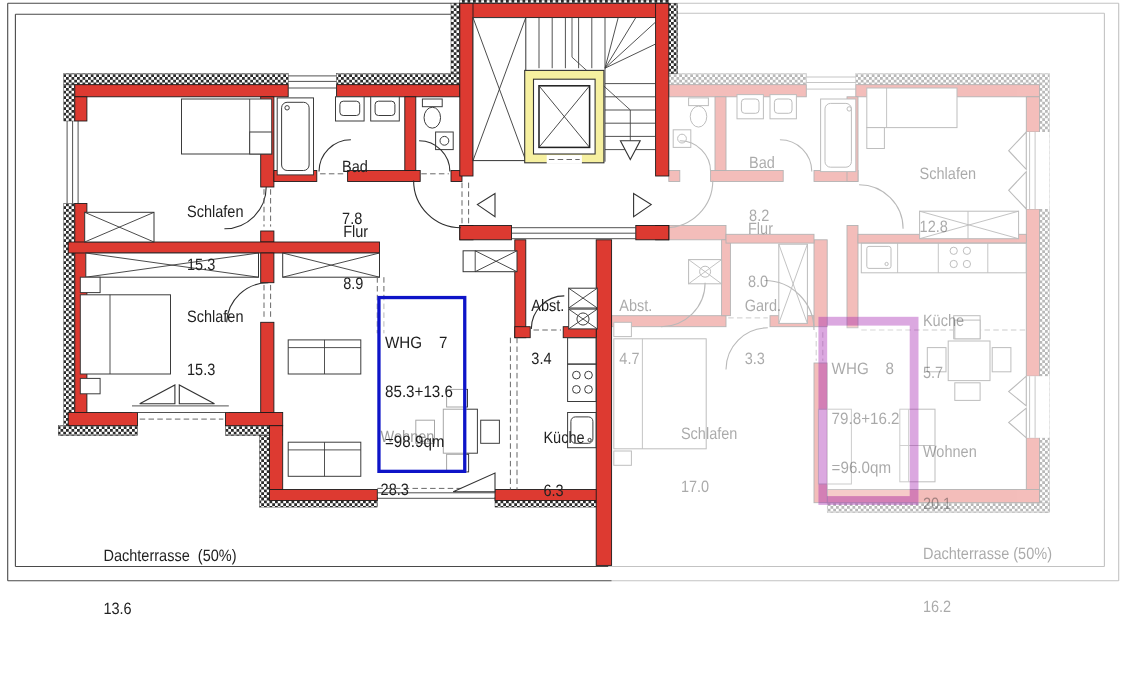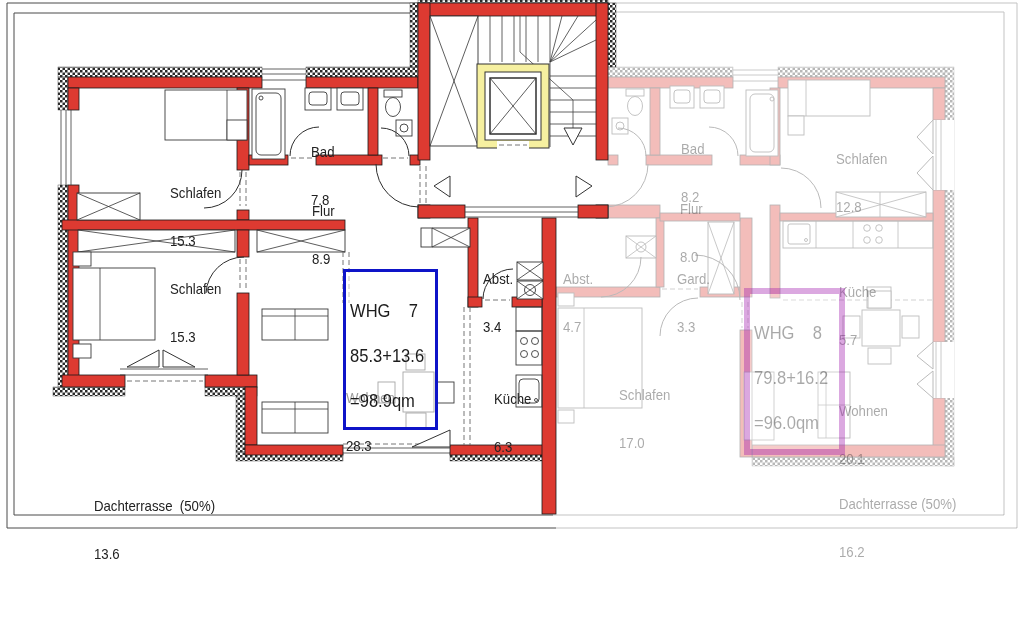--- a/index.html
+++ b/index.html
@@ -26,25 +26,25 @@
   .tri{fill:#fff;stroke:#333;stroke-width:1;}
   .elev{fill:var(--elevator-yellow);stroke:#333;stroke-width:1;}
   .thin{stroke:#444;stroke-width:.8;fill:none;}
   .whitebox{fill:#fff;stroke:none;}
 
   
   .lbl{position:absolute;font-size:15px;line-height:16px;color:#222;
        transform:scaleX(.88);transform-origin:0 0;white-space:pre;}
   .lbl span{display:block;}
   .faded{opacity:.38;}
-  .unitbox{position:absolute;font-size:18px;line-height:15px;color:#1c1c1c;
+  .unitbox{position:absolute;font-size:15px;line-height:15px;color:#1c1c1c;
            white-space:pre;padding:2px 4px 3px 4px;background:rgba(255,255,255,.55);}
   .unitbox span{display:block;transform:scaleX(.92);transform-origin:0 0;}
   #whg7-box{border:3px solid var(--unit7-border-blue);}
-  #whg8-box{border:6px solid #a21caf;}
+  #whg8-box{border:8px solid #a21caf;}
 </style>
 </head>
 <body>
 
 <div id="stage">
 
 <svg id="plan-svg" width="1024" height="630" viewBox="0 0 1024 630">
   <defs>
     <pattern id="ht" patternUnits="userSpaceOnUse" width="5" height="5">
       <rect width="5" height="5" fill="#fff"></rect>

